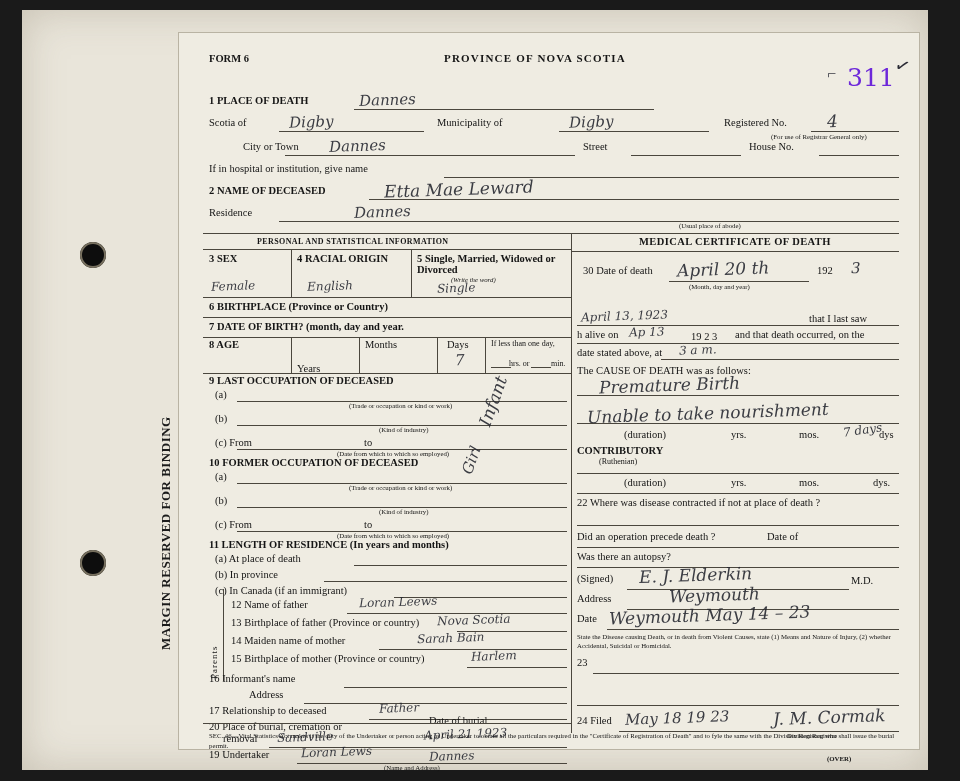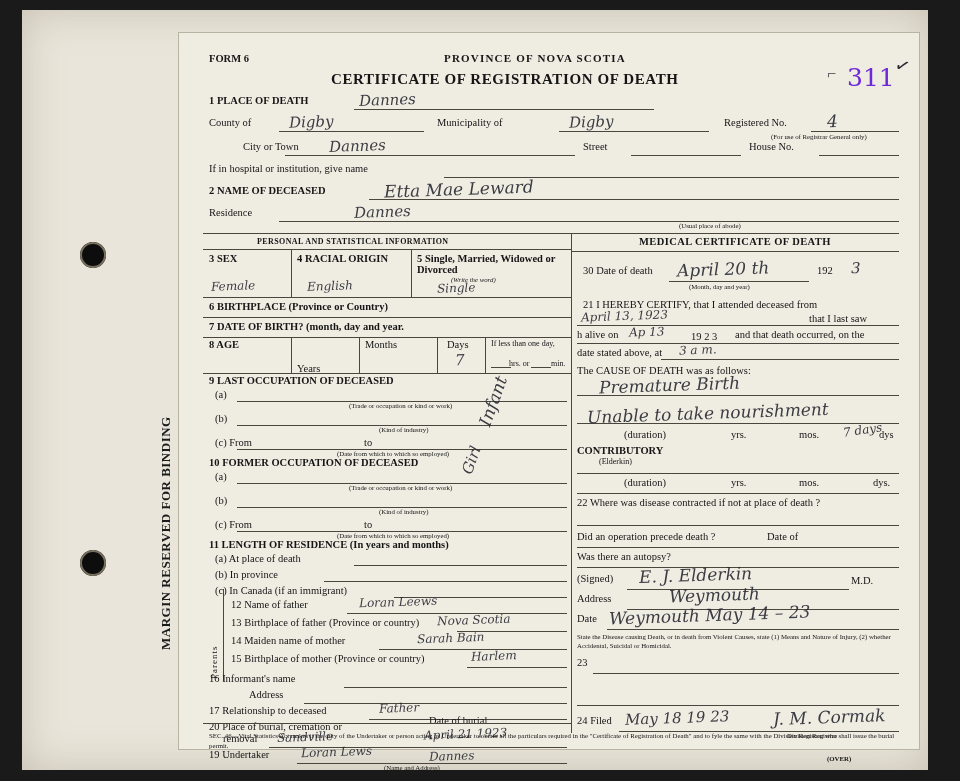--- a/index.html
+++ b/index.html
@@ -53,30 +53,29 @@
     <div class="vtext vsmall vs1">AGE  N.B.—WRITE PLAINLY WITH UNFADING INK—THIS IS A PERMANENT RECORD. Every item of information should be carefully supplied.</div>
     <div class="vtext vsmall vs2">should be stated EXACTLY. PHYSICIANS should STATE CAUSE OF DEATH in plain terms, so that it may be properly classified. Exact statement of</div>
     <div class="vtext vsmall vs3">OCCUPATION is very important. RACIAL ORIGIN means the race or people to which the person belonged, whether English, Scotch, Irish,</div>
     <div class="vtext vsmall vs4">Scotch, French, German, Russian, Ruthenian, etc. The terms "AMERICAN" OR "CANADIAN" MUST NOT BE USED as they express citizenship but not a race</div>
     <div class="vtext vsmall vs5">or people.   See instructions on back of Certificate.</div>
 
     <div class="paper">
 
       <div class="abs t b" style="left:30px;top:20px;">FORM 6</div>
       <div class="abs prov b" style="left:265px;top:19px;">PROVINCE OF NOVA SCOTIA</div>
-      <div class="abs title b" style="left:152px;top:38px;">CERTIFICATE OF REGISTRATION OF DEATH</div>
       <div class="stampno" style="left:668px;top:30px;">311</div>
       <div class="abs" style="left:648px;top:32px;font-size:16px;color:#3a3a44;">⌐</div>
       <div class="abs" style="left:716px;top:22px;font-size:18px;color:#2c2c36;transform:rotate(18deg);">✓</div>
 
       <div class="abs t b" style="left:30px;top:62px;">1 PLACE OF DEATH</div>
       <div class="line" style="left:175px;top:76px;width:300px;"></div>
       <div class="hand" style="left:180px;top:58px;">Dannes</div>
 
-      <div class="abs t" style="left:30px;top:84px;">County of</div>
+      <div class="abs t" style="left:30px;top:84px;">Scotia of</div>
       <div class="line" style="left:100px;top:98px;width:145px;"></div>
       <div class="hand" style="left:110px;top:80px;">Digby</div>
       <div class="abs t" style="left:258px;top:84px;">Municipality of</div>
       <div class="line" style="left:380px;top:98px;width:150px;"></div>
       <div class="hand" style="left:390px;top:80px;">Digby</div>
       <div class="abs t" style="left:545px;top:84px;">Registered No.</div>
       <div class="line" style="left:632px;top:98px;width:88px;"></div>
       <div class="hand lg" style="left:648px;top:78px;">4</div>
       <div class="abs xs" style="left:592px;top:100px;">(For use of Registrar General only)</div>
 
@@ -212,21 +211,20 @@
       <div class="hand sm2" style="left:250px;top:716px;">Dannes</div>
       <div class="abs xs" style="left:205px;top:731px;">(Name and Address)</div>
 
       <div class="abs t" style="left:404px;top:232px;">30  Date of death</div>
       <div class="line" style="left:490px;top:248px;width:140px;"></div>
       <div class="hand lg" style="left:498px;top:226px;">April 20 th</div>
       <div class="abs t" style="left:638px;top:232px;">192</div>
       <div class="hand" style="left:672px;top:226px;">3</div>
       <div class="abs xs" style="left:510px;top:250px;">(Month, day and year)</div>
 
-      <div class="abs t" style="left:404px;top:266px;width:316px;line-height:12px;">21  I HEREBY CERTIFY, that I attended deceased from</div>
       <div class="line" style="left:398px;top:292px;width:322px;"></div>
       <div class="hand sm2" style="left:402px;top:276px;">April 13, 1923</div>
       <div class="abs t" style="left:630px;top:280px;">that I last saw</div>
 
       <div class="abs t" style="left:398px;top:296px;">h   alive on</div>
       <div class="hand sm2" style="left:450px;top:292px;">Ap 13</div>
       <div class="abs t" style="left:512px;top:298px;">19 2 3</div>
       <div class="abs t" style="left:556px;top:296px;">and that death occurred, on the</div>
       <div class="line" style="left:398px;top:310px;width:322px;"></div>
       <div class="abs t" style="left:398px;top:314px;">date stated above, at</div>
@@ -239,21 +237,21 @@
       <div class="hand lg" style="left:420px;top:342px;">Premature Birth</div>
       <div class="hand lg" style="left:408px;top:370px;">Unable to take nourishment</div>
 
       <div class="abs t" style="left:445px;top:396px;">(duration)</div>
       <div class="abs t" style="left:552px;top:396px;">yrs.</div>
       <div class="abs t" style="left:620px;top:396px;">mos.</div>
       <div class="abs t" style="left:700px;top:396px;">dys</div>
       <div class="hand sm2" style="left:664px;top:390px;transform:rotate(-8deg);">7 days</div>
 
       <div class="abs t b" style="left:398px;top:412px;">CONTRIBUTORY</div>
-      <div class="abs sm" style="left:420px;top:424px;">(Elderkin)</div>
+      <div class="abs sm" style="left:420px;top:424px;">(Ruthenian)</div>
       <div class="line" style="left:398px;top:440px;width:322px;"></div>
       <div class="abs t" style="left:445px;top:444px;">(duration)</div>
       <div class="abs t" style="left:552px;top:444px;">yrs.</div>
       <div class="abs t" style="left:620px;top:444px;">mos.</div>
       <div class="abs t" style="left:694px;top:444px;">dys.</div>
       <div class="line" style="left:398px;top:460px;width:322px;"></div>
 
       <div class="abs t" style="left:398px;top:464px;">22  Where was disease contracted if not at place of death ?</div>
       <div class="line" style="left:398px;top:492px;width:322px;"></div>
       <div class="abs t" style="left:398px;top:498px;">Did an operation precede death ?</div>

